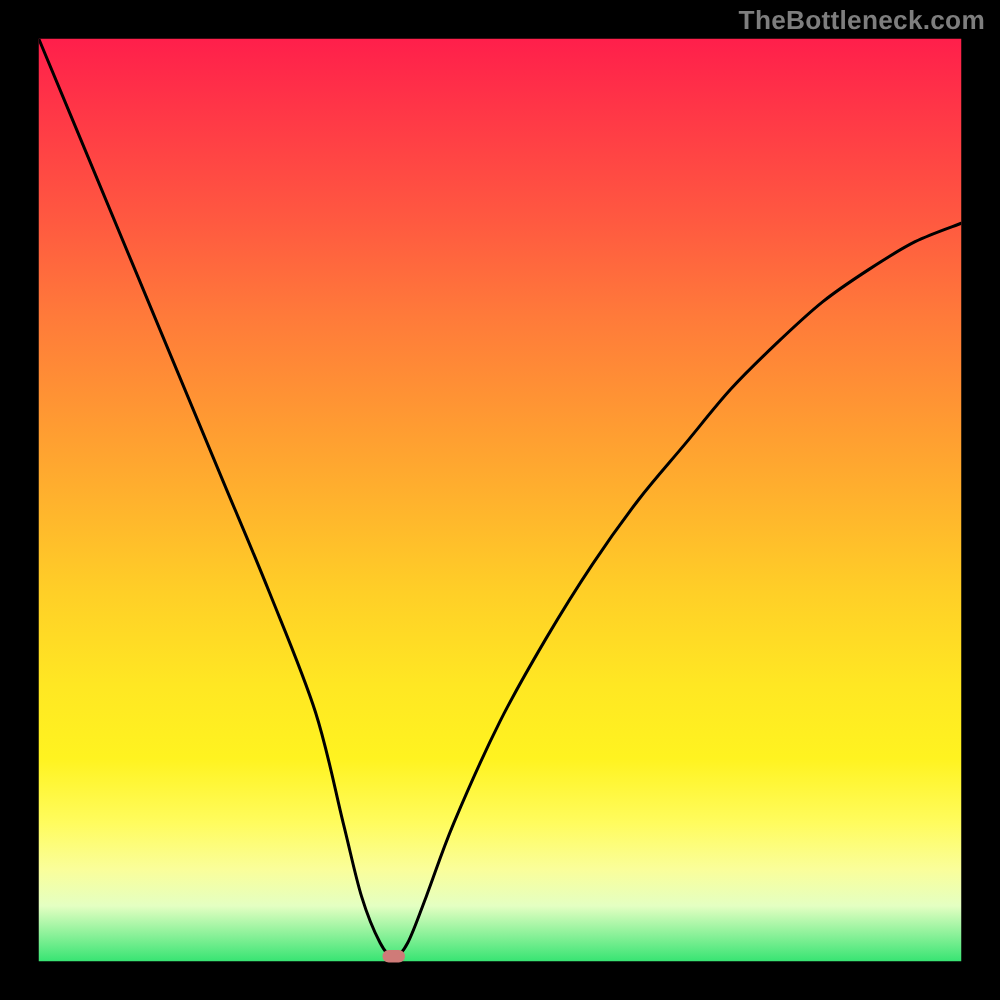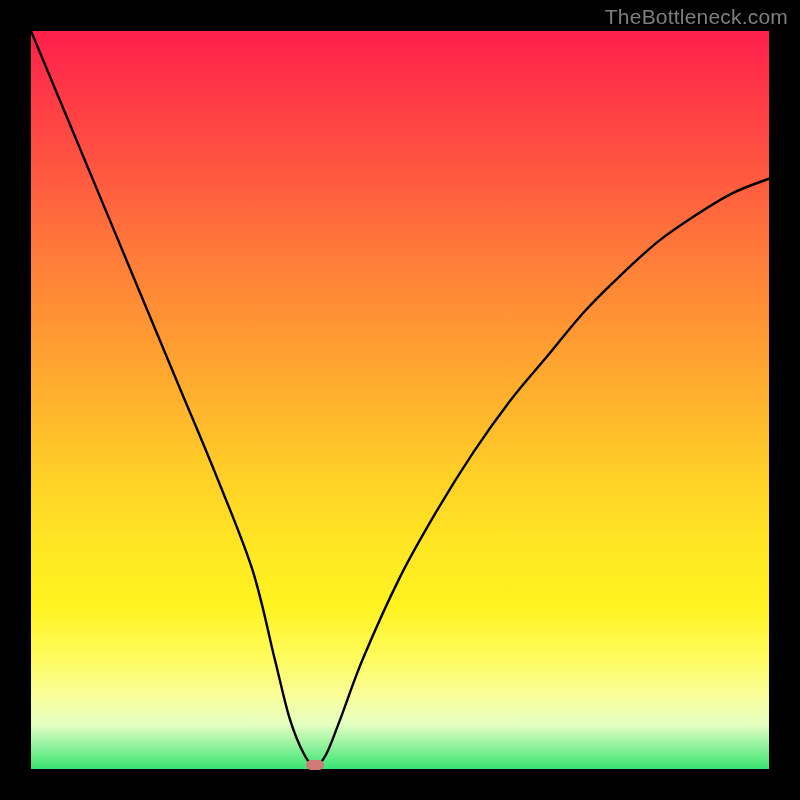--- a/index.html
+++ b/index.html
@@ -48,21 +48,21 @@
     left: 0; top: 0;
     width: 738px; height: 738px;
     pointer-events: none;
   }
   .watermark {
     position: absolute;
     top: 5px;
     right: 12px;
     color: #7e7e7e;
     font-size: 21px;
-    font-weight: 400;
+    font-weight: 700;
     letter-spacing: 0.2px;
     z-index: 5;
   }
   .marker {
     position: absolute;
     width: 18px;
     height: 10px;
     border-radius: 5px;
     z-index: 4;
   }

